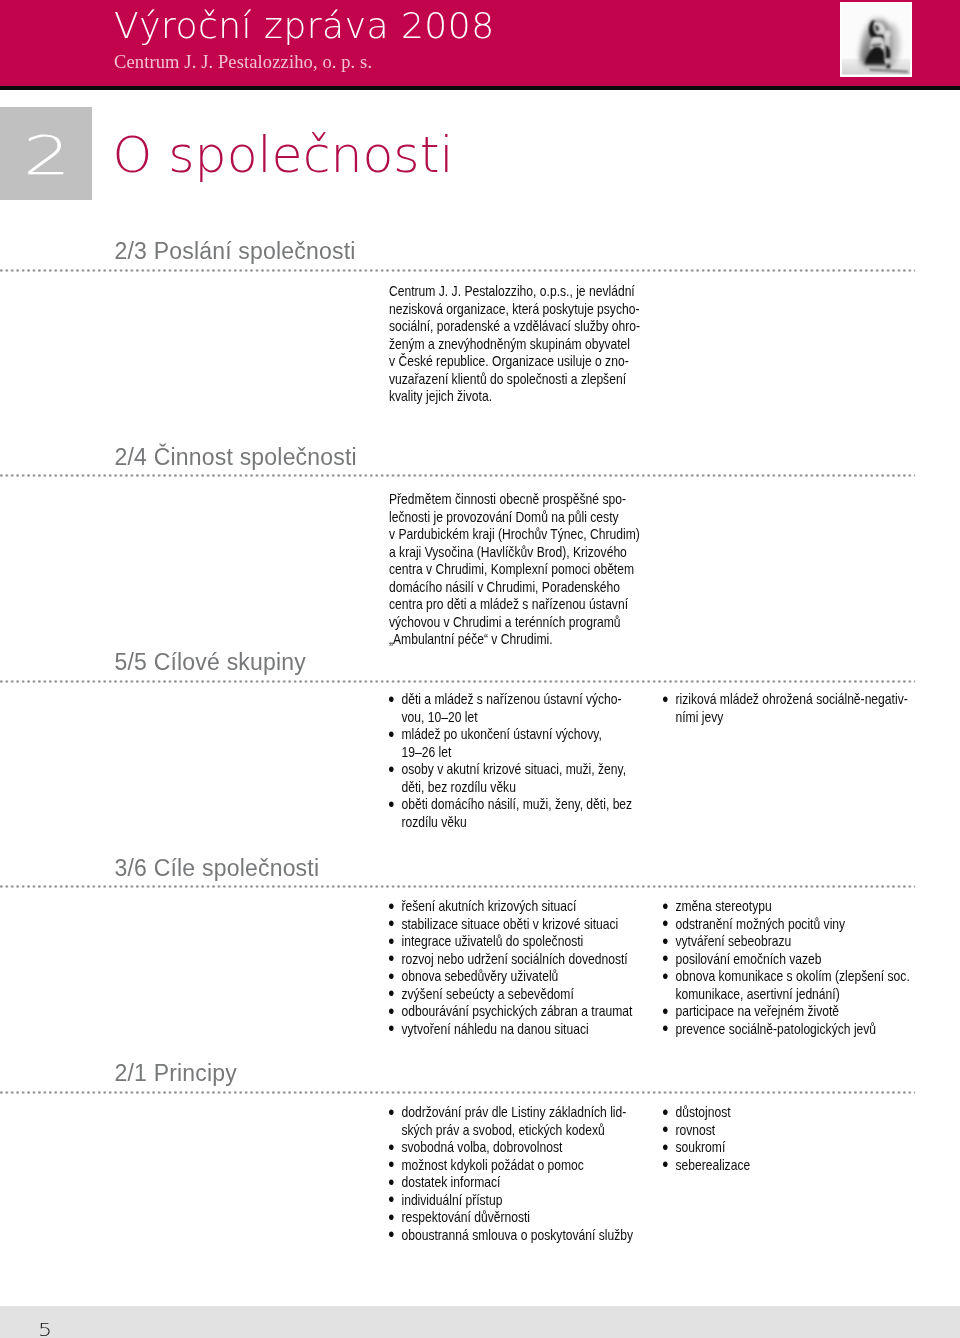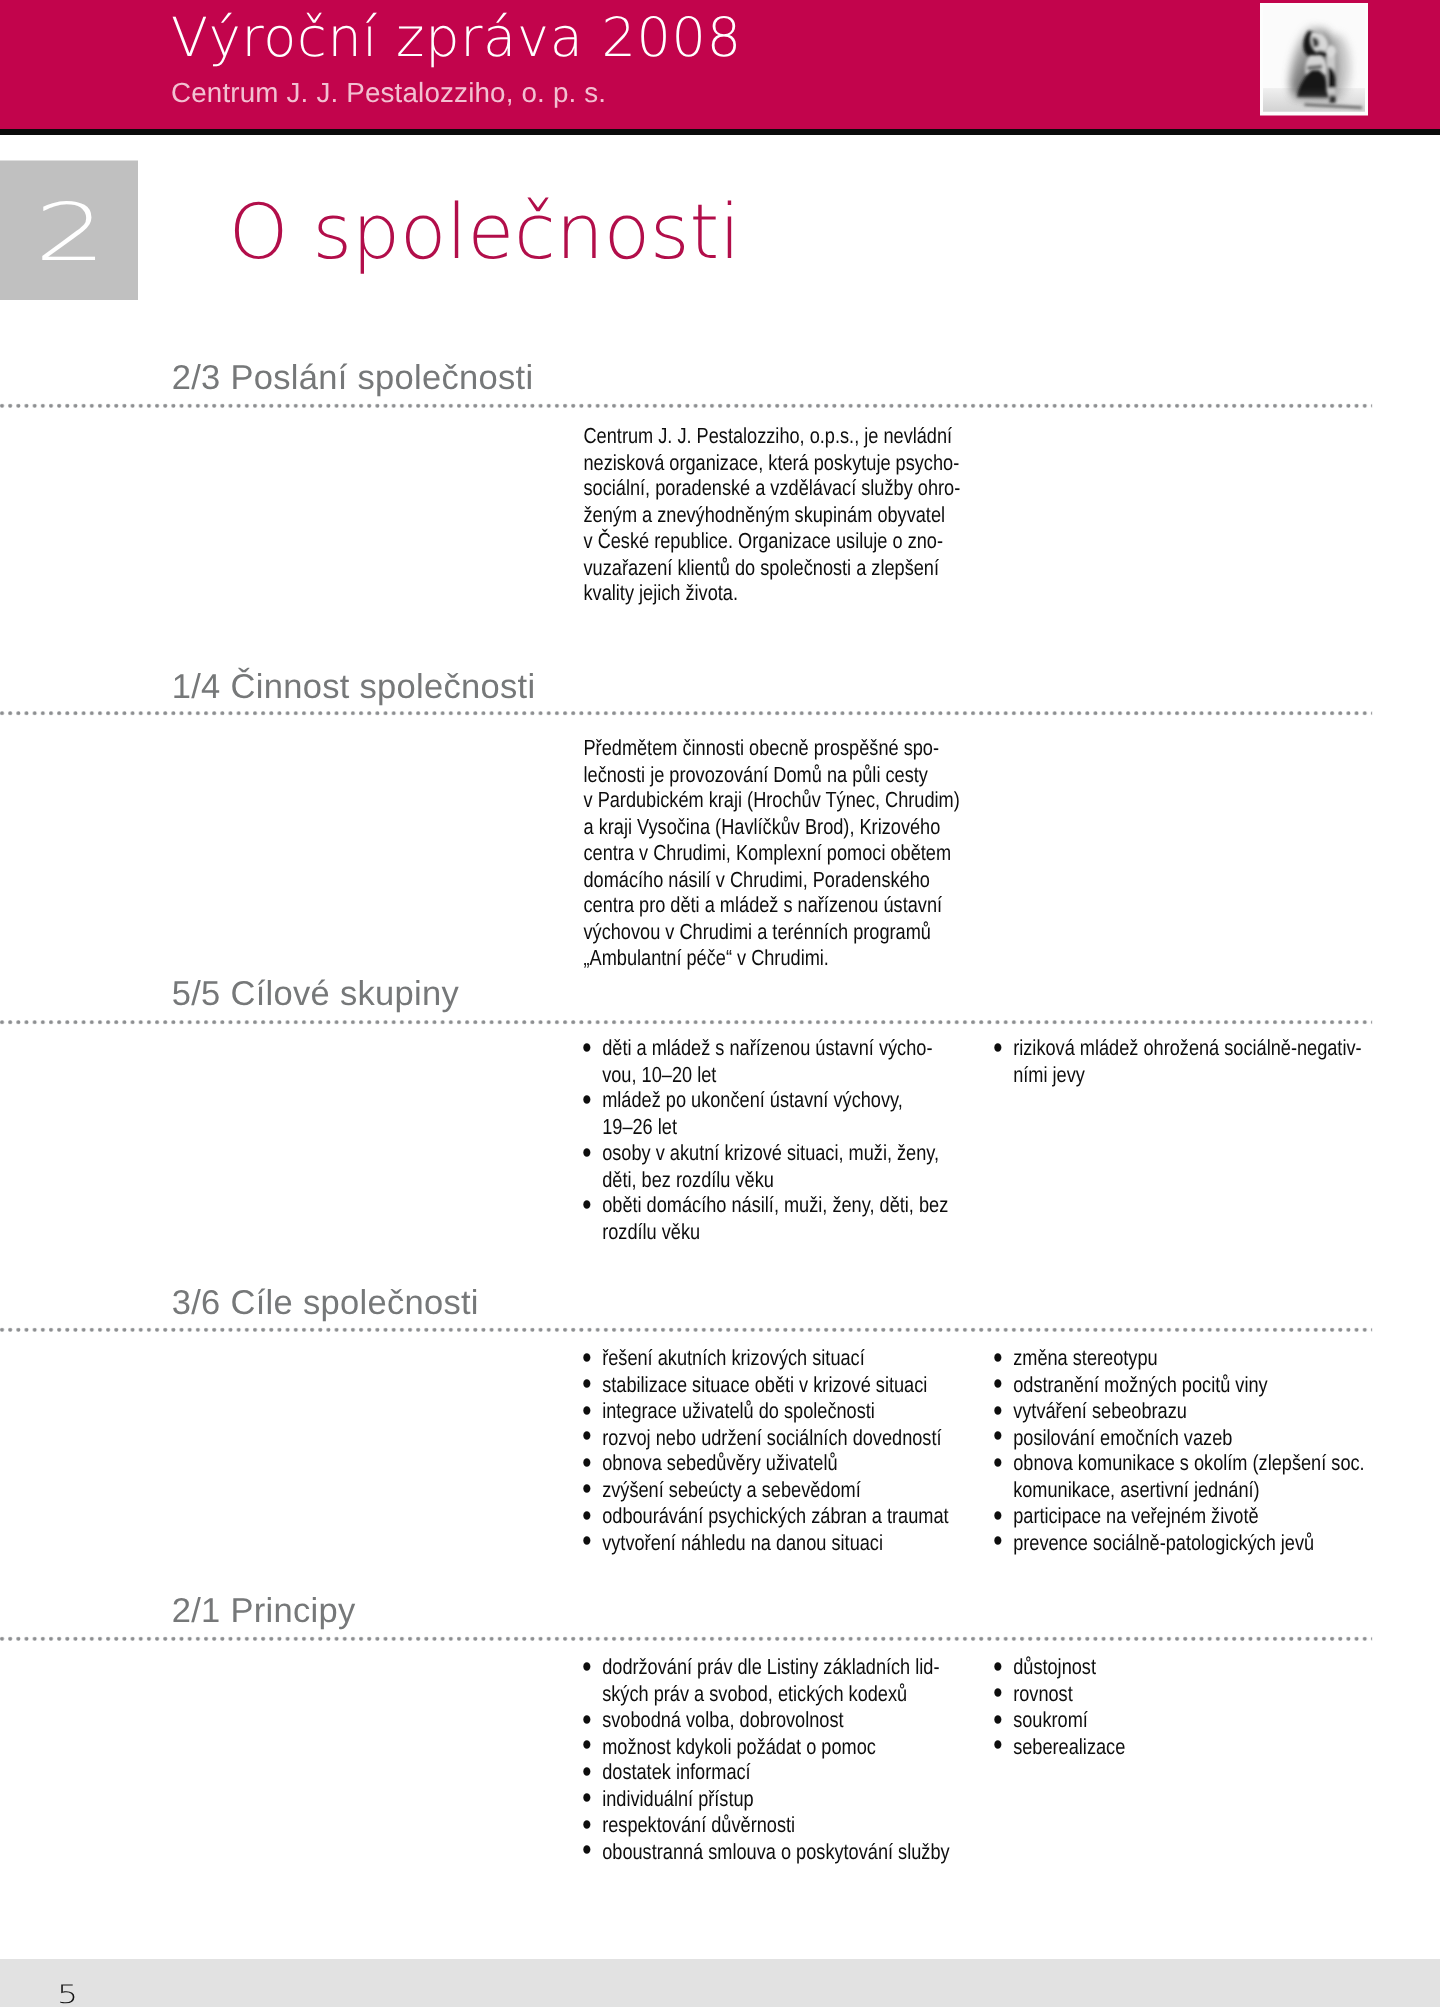--- a/index.html
+++ b/index.html
@@ -5,33 +5,33 @@
 <style>
   html,body{margin:0;padding:0;}
   body{width:960px;height:1338px;background:#fff;font-family:"Liberation Sans",sans-serif;overflow:hidden;position:relative;}
   .page{position:absolute;inset:0;width:960px;height:1338px;}
 
   
   .band{position:absolute;left:0;top:0;width:960px;height:85.5px;background:#c2044c;}
   .band-rule{position:absolute;left:0;top:85.5px;width:960px;height:4.3px;background:#0b0b0b;}
   .hdr-title{position:absolute;left:114px;top:12px;font-family:"DejaVu Sans",sans-serif;
     font-size:36px;font-weight:200;color:#ffffff;letter-spacing:0.5px;line-height:27px;}
-  .hdr-sub{position:absolute;left:114px;top:54.8px;font-family:Liberation Sans, sans-serif;
+  .hdr-sub{position:absolute;left:114px;top:54.8px;font-family:Liberation Serif, serif;
     font-size:18.5px;font-weight:200;color:#f2c0d1;letter-spacing:0.12px;line-height:14px;}
   .hdr-photo{position:absolute;left:840px;top:2px;width:72px;height:75px;background:#fdfdfd;
     box-sizing:border-box;padding:1px 2px 2px 2px;}
   .hdr-photo svg{display:block;width:68px;height:72px;}
 
   
   .chap-box{position:absolute;left:0;top:107px;width:92px;height:93px;background:#c0c0c0;}
   .chap-num{position:absolute;left:23px;top:136px;font-family:"DejaVu Sans",sans-serif;
     font-size:53px;line-height:39px;color:#fff;font-weight:200;
     transform:scaleX(1.42);transform-origin:left top;}
   .chap-title{position:absolute;left:112.5px;top:136px;font-family:"DejaVu Sans",sans-serif;
-    font-size:50.5px;color:#b20e4a;font-weight:200;letter-spacing:0px;line-height:38px;margin-left:40px;}
+    font-size:50.5px;color:#b20e4a;font-weight:200;letter-spacing:0px;line-height:38px;}
 
   
   .sec-head{position:absolute;left:114.5px;font-family:Liberation Sans, sans-serif;font-size:23px;
     color:#767879;font-weight:200;letter-spacing:0.2px;line-height:17px;}
   .rule{position:absolute;left:0;height:3px;width:915px;overflow:hidden;}
   .rule svg{display:block;}
 
   
   .tx{position:absolute;font-family:"Liberation Sans",sans-serif;font-size:14.6px;
     line-height:17.55px;color:#0d0d0d;
@@ -131,21 +131,21 @@
   <div class="chap-title">O společnosti</div>
 
   <div class="sec-head" style="top:243px">2/3 Poslání společnosti</div>
   <div class="rule" style="top:269px">
       <svg width="915" height="3" viewBox="0 0 915 3" aria-hidden="true">
         <rect x="0" y="0" width="915" height="3" fill="url(#dotp)"></rect>
       </svg>
     </div>
   <div class="tx colL" style="top:283px"><span>Centrum J. J. Pestalozziho, o.p.s., je nevládní nezi­sková organizace, která poskytuje psycho­sociální, poradenské a vzdělávací služby ohro­ženým a znevýhodněným skupinám obyvatel v&nbsp;České republice. Organizace usiluje o zno­vuzařazení klientů do společnosti a zlepšení kvality jejich života.</span></div>
 
-  <div class="sec-head" style="top:449px">1/4 Činnost společnosti</div>
+  <div class="sec-head" style="top:449px">2/4 Činnost společnosti</div>
   <div class="rule" style="top:474px">
       <svg width="915" height="3" viewBox="0 0 915 3" aria-hidden="true">
         <rect x="0" y="0" width="915" height="3" fill="url(#dotp)"></rect>
       </svg>
     </div>
   <div class="tx colL" style="top:491px"><span>Předmětem činnosti obecně prospěšné spo­lečnosti je provozování Domů na půli cesty v&nbsp;Pardubickém kraji (Hrochův Týnec, Chrudim) a&nbsp;kraji Vysočina (Havlíčkův Brod), Krizového centra v Chrudimi, Komplexní pomoci obětem domácího násilí v Chrudimi, Poradenského centra pro děti a mládež s nařízenou ústavní výchovou v Chrudimi a terénních programů „Ambulantní péče“ v Chrudimi.</span></div>
 
   <div class="sec-head" style="top:654px">5/5 Cílové skupiny</div>
   <div class="rule" style="top:680px">
       <svg width="915" height="3" viewBox="0 0 915 3" aria-hidden="true">

